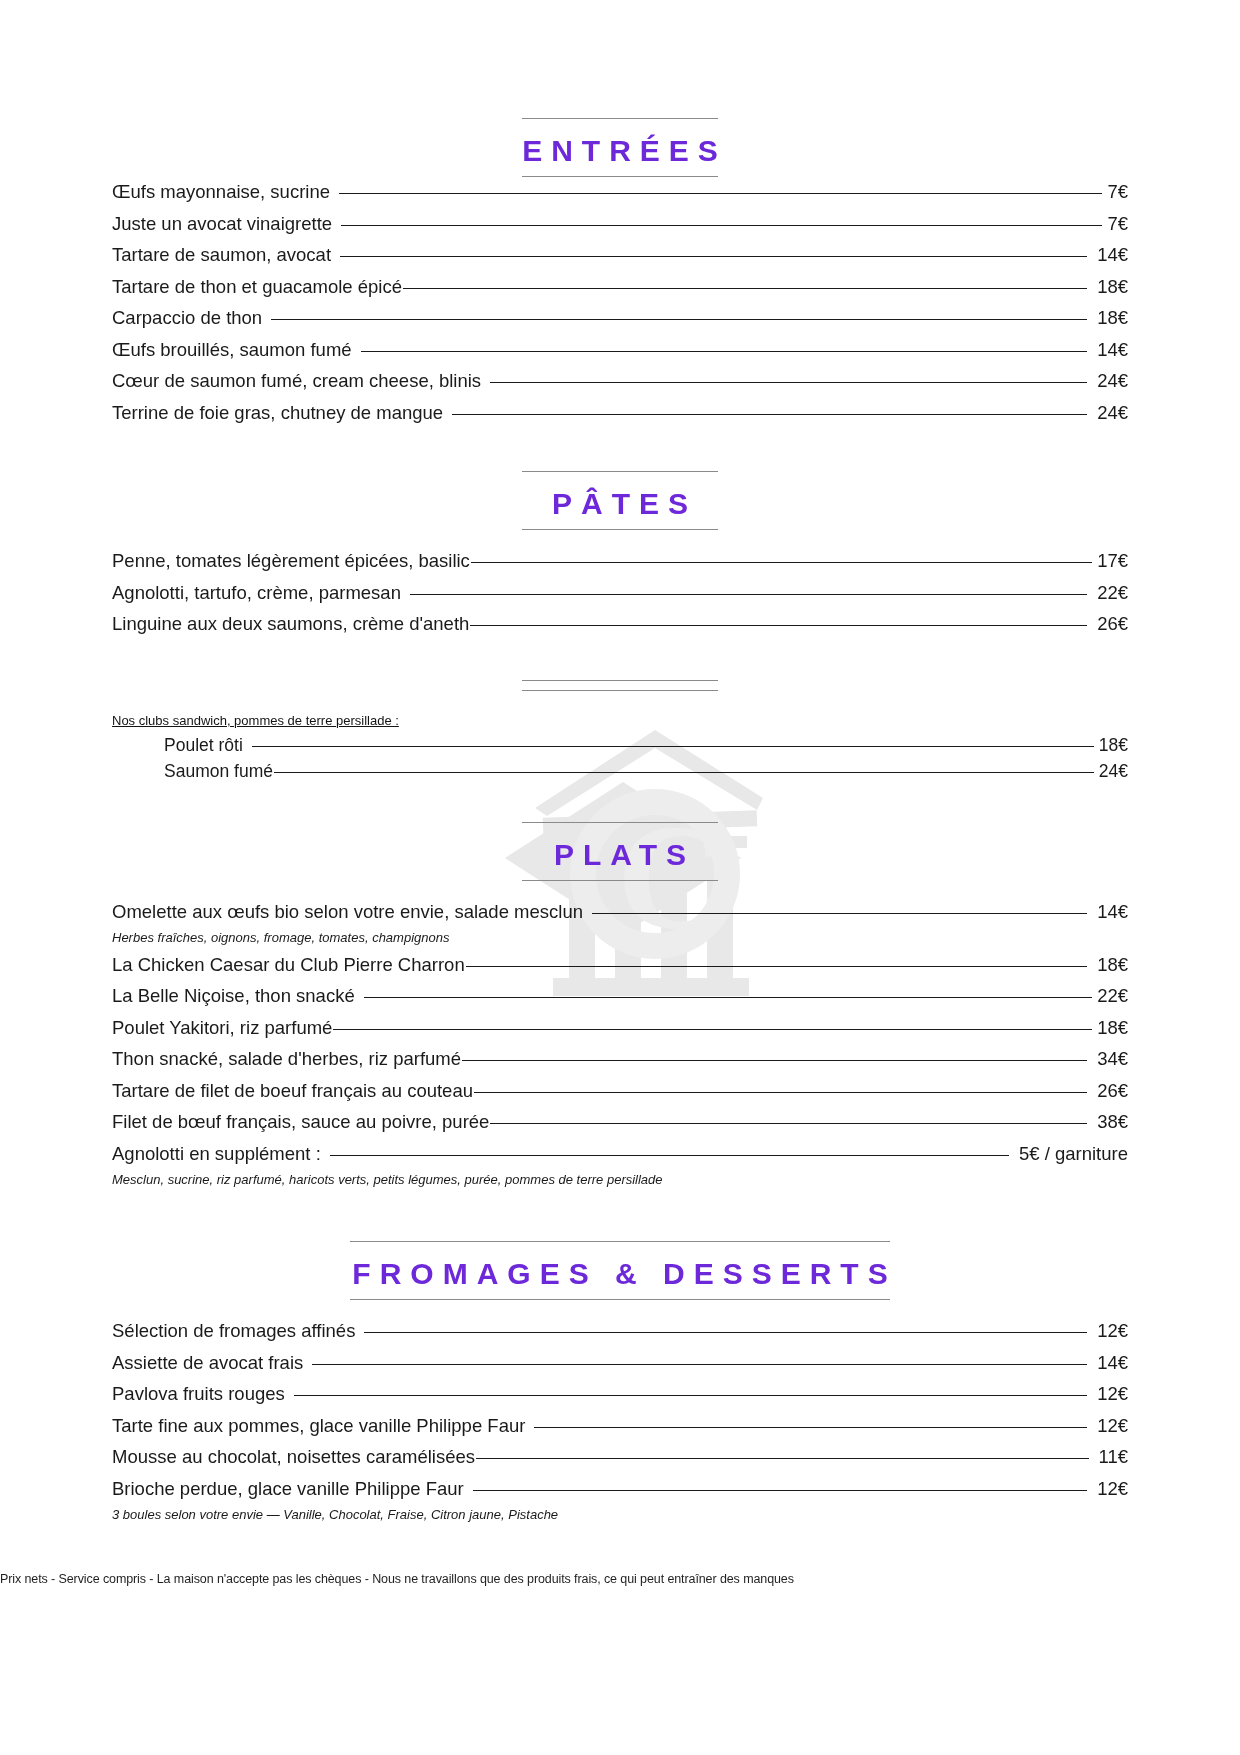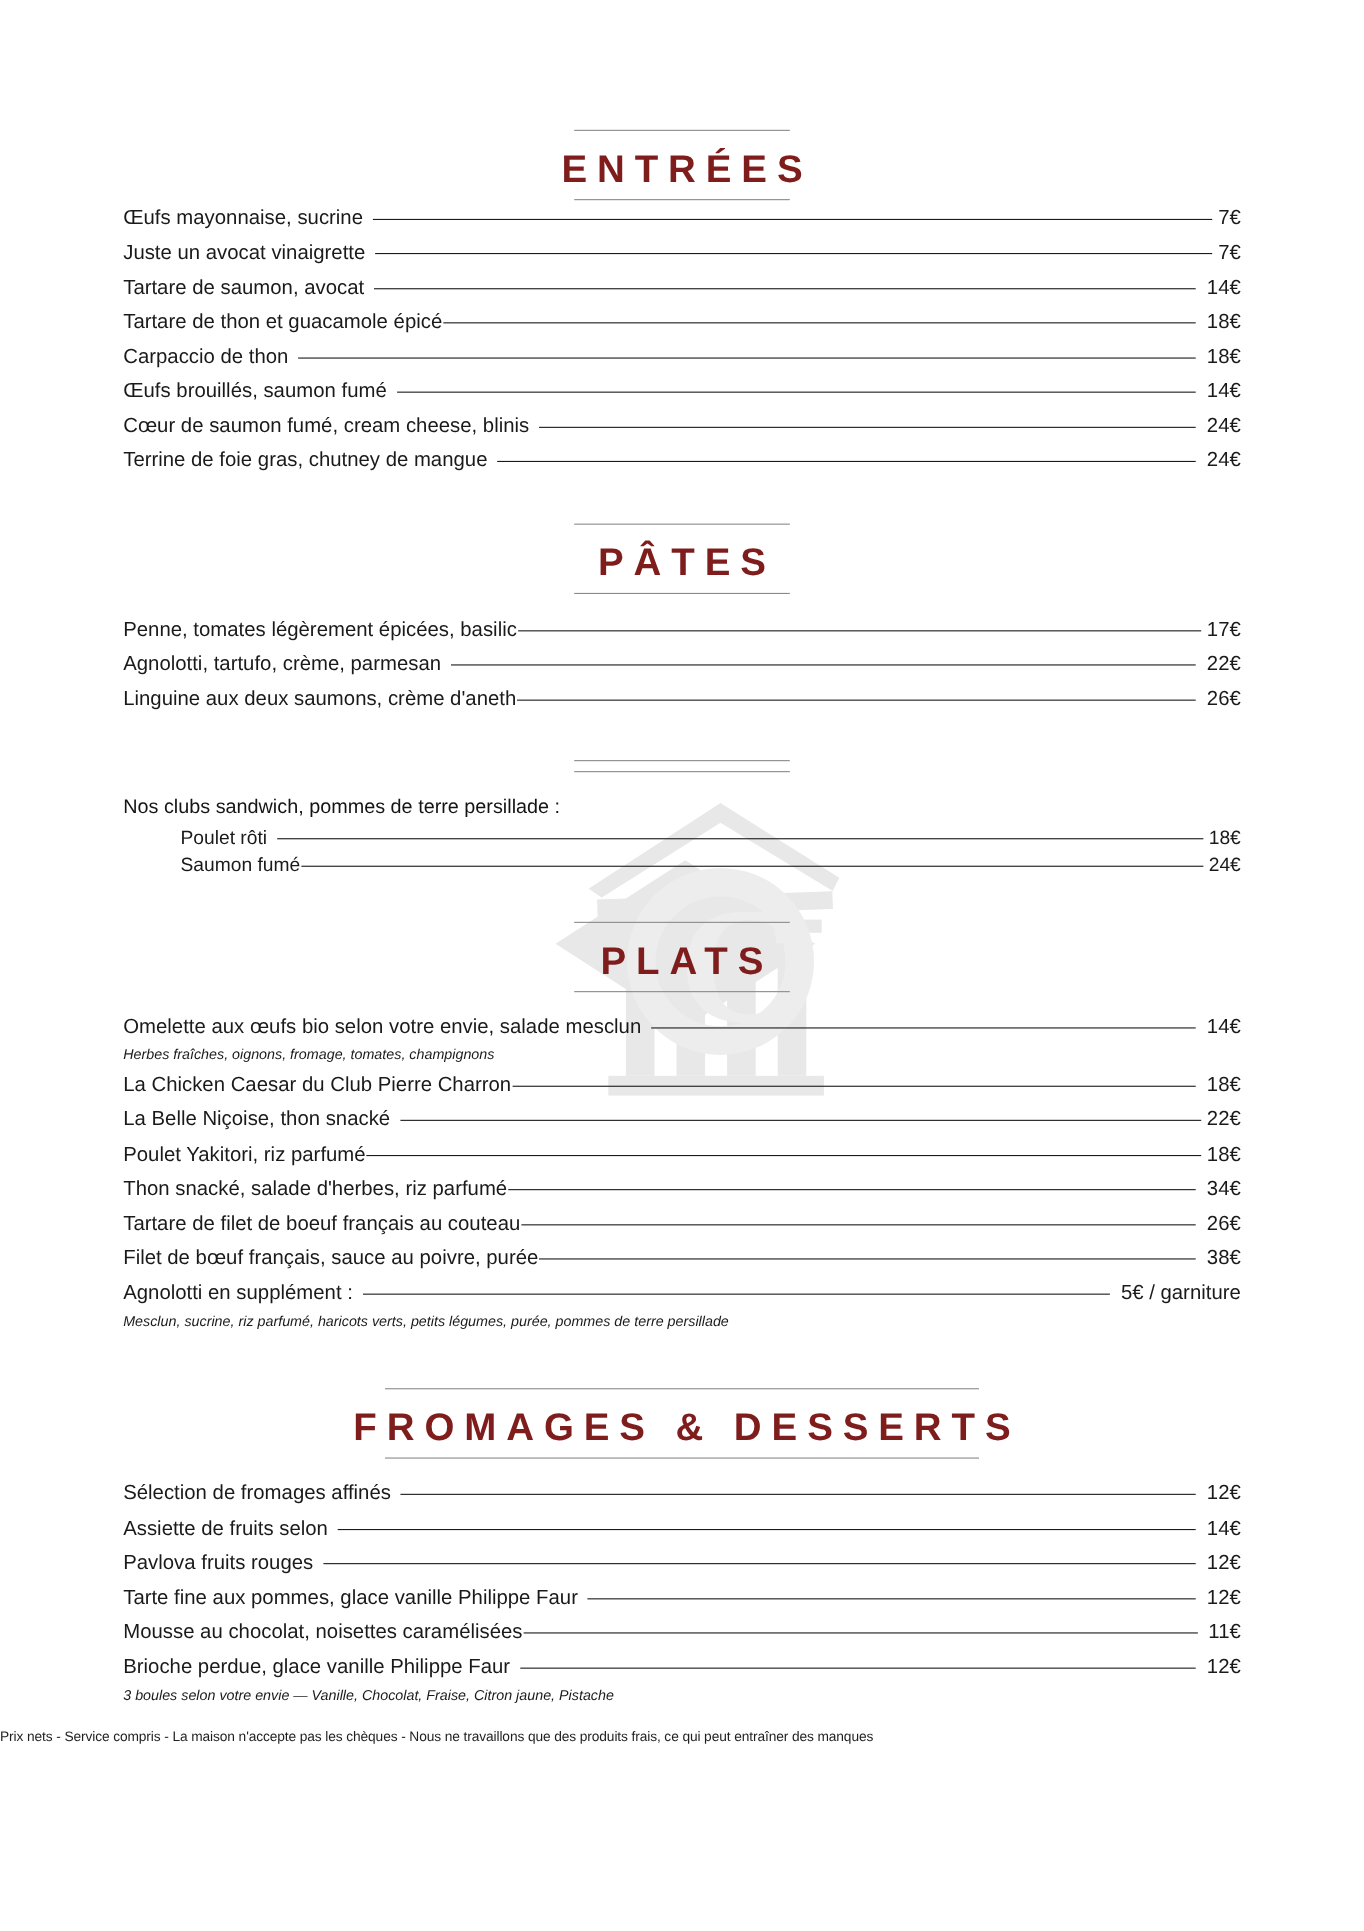--- a/index.html
+++ b/index.html
@@ -51,25 +51,25 @@
   .section-head .rule {
     height: 1px;
     background: #8a8a8a;
     margin: 0 auto;
   }
   .section-head .rule.top { margin-bottom: 9px; }
   .section-head .rule.bottom { margin-top: 9px; }
 
   .section-title {
     font-weight: bold;
-    font-size: 35px;
+    font-size: 30px;
     letter-spacing: 9px;
     line-height: 1.06;
     text-indent: 9px;
-    color: #7f1d1d;
+    color: #6d28d9;
     white-space: nowrap;
     margin-top: 16px;
   }
 
   .head-narrow .rule { width: 196px; }
   .head-wide .rule { width: 540px; }
 
   
   .menu-list { }
 
@@ -108,23 +108,24 @@
 
   .note {
     font-style: italic;
     font-size: 13px;
     line-height: 1.0;
     padding: 3px 0 5px 0;
     color: #1a1a1a;
   }
 
   .plain {
-    font-size: 18px;
+    font-size: 13px;
     line-height: 1.0;
     padding: 6.5px 0;
+    text-decoration: underline;
   }
 
   
   .block-pates { margin-top: 42px; }
   .block-clubs { margin-top: 40px; }
   .block-plats { margin-top: 38px; }
   .block-desserts { margin-top: 50px; }
 
   .block-pates .menu-list,
   .block-clubs .menu-list,
@@ -324,21 +325,21 @@
         <h2 class="section-title">FROMAGES  &amp;  DESSERTS</h2>
         <div class="rule bottom"></div>
       </div>
       <div class="menu-list">
         <div class="row gap gap-price">
           <span class="name">Sélection de fromages affinés</span>
           <span class="leader"></span>
           <span class="price">12€</span>
         </div>
         <div class="row gap gap-price">
-          <span class="name">Assiette de  fruits  selon</span>
+          <span class="name">Assiette de  avocat  frais</span>
           <span class="leader"></span>
           <span class="price">14€</span>
         </div>
         <div class="row gap gap-price">
           <span class="name">Pavlova fruits rouges</span>
           <span class="leader"></span>
           <span class="price">12€</span>
         </div>
         <div class="row gap gap-price">
           <span class="name">Tarte fine aux pommes, glace vanille Philippe Faur</span>

